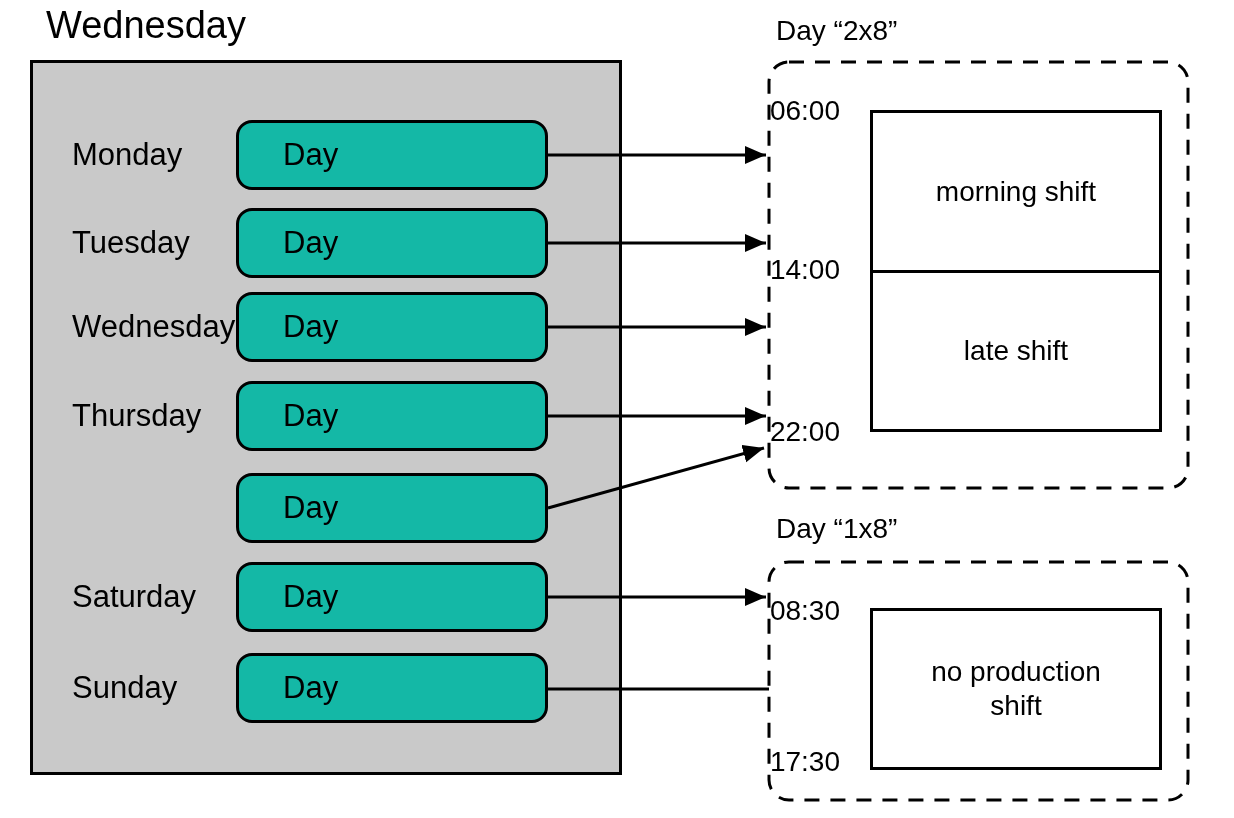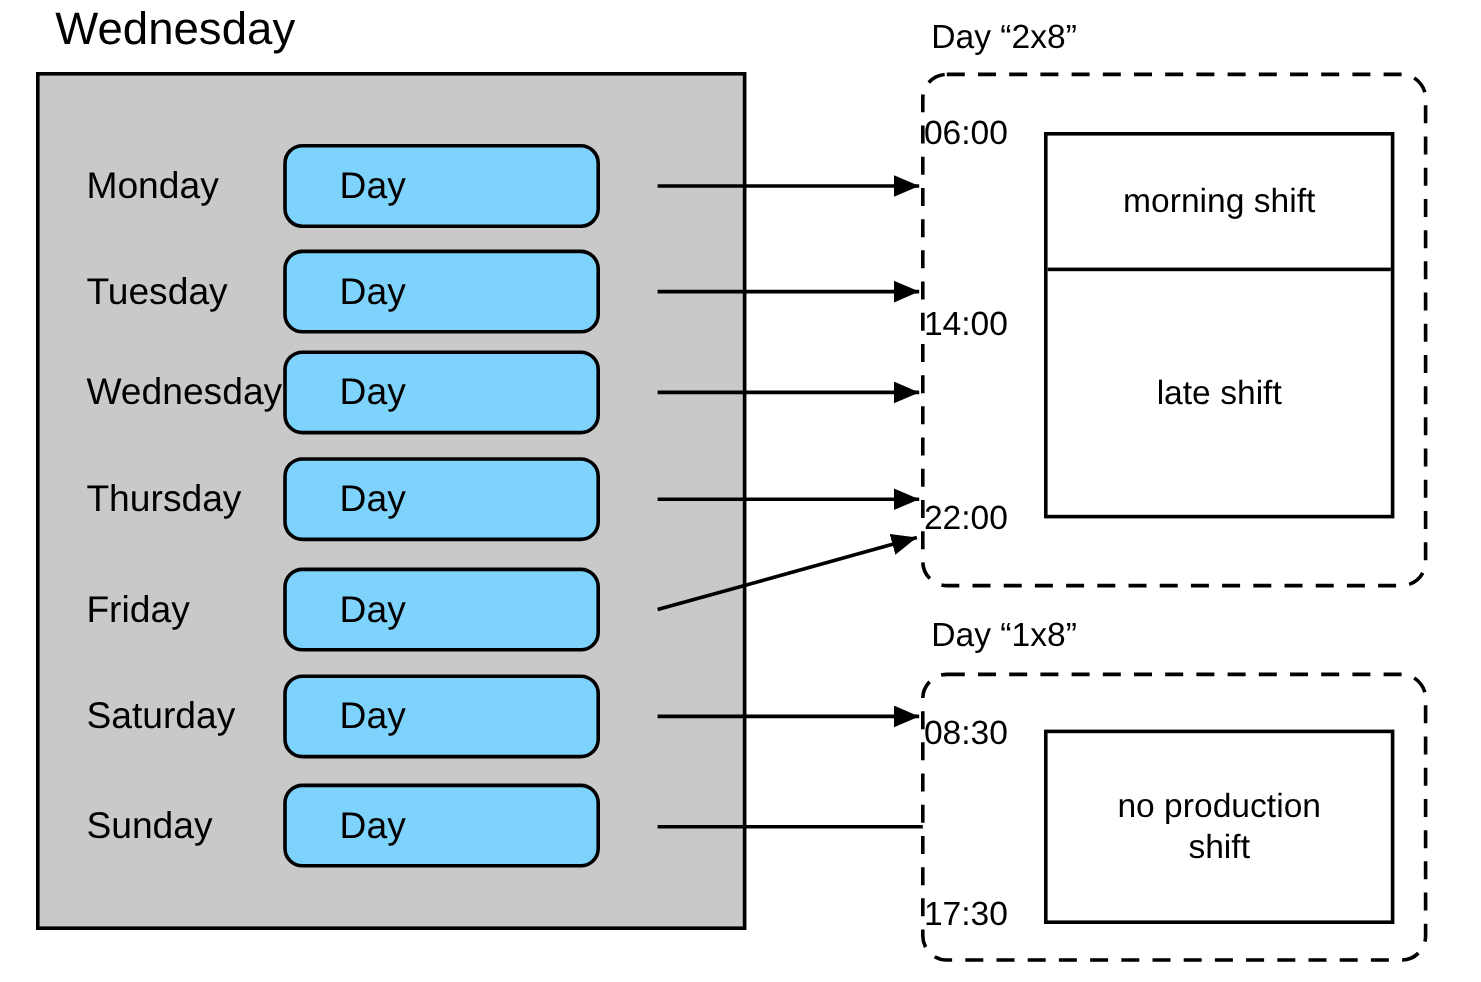--- a/index.html
+++ b/index.html
@@ -53,23 +53,23 @@
     top: 0;
     height: 70px;
     line-height: 70px;
     font-size: 31px;
     white-space: nowrap;
   }
   .day-box {
     position: absolute;
     left: 236px;
     top: 0;
-    width: 264px;
+    width: 312px;
     height: 70px;
-    background: #7dd3fc;
+    background: #14b8a6;
     border: 3px solid #000000;
     border-radius: 16px;
     box-sizing: border-box;
   }
   .day-box-label {
     position: absolute;
     left: 44px;
     top: 0;
     height: 64px;
     line-height: 64px;
@@ -157,21 +157,20 @@
       <span class="day-box-label">Day</span>
     </div>
   </div>
   <div class="day-row" style="top:381px">
     <span class="day-name">Thursday</span>
     <div class="day-box">
       <span class="day-box-label">Day</span>
     </div>
   </div>
   <div class="day-row" style="top:473px">
-    <span class="day-name">Friday</span>
     <div class="day-box">
       <span class="day-box-label">Day</span>
     </div>
   </div>
   <div class="day-row" style="top:562px">
     <span class="day-name">Saturday</span>
     <div class="day-box">
       <span class="day-box-label">Day</span>
     </div>
   </div>
@@ -180,21 +179,21 @@
     <div class="day-box">
       <span class="day-box-label">Day</span>
     </div>
   </div>
 
   <div class="type-title" style="top:14px">Day “2x8”</div>
   <div class="time-label" style="top:94px">06:00</div>
   <div class="time-label" style="top:253px">14:00</div>
   <div class="time-label" style="top:415px">22:00</div>
   <div class="shift-rect" style="top:110px;height:322px">
-    <div class="shift-cell divided" style="height:113px">
+    <div class="shift-cell divided" style="height:160px">
       <span>morning shift</span>
     </div>
     <div class="shift-cell" style="flex:1">
       <span>late shift</span>
     </div>
   </div>
 
   <div class="type-title" style="top:512px">Day “1x8”</div>
   <div class="time-label" style="top:594px">08:30</div>
   <div class="time-label" style="top:745px">17:30</div>

